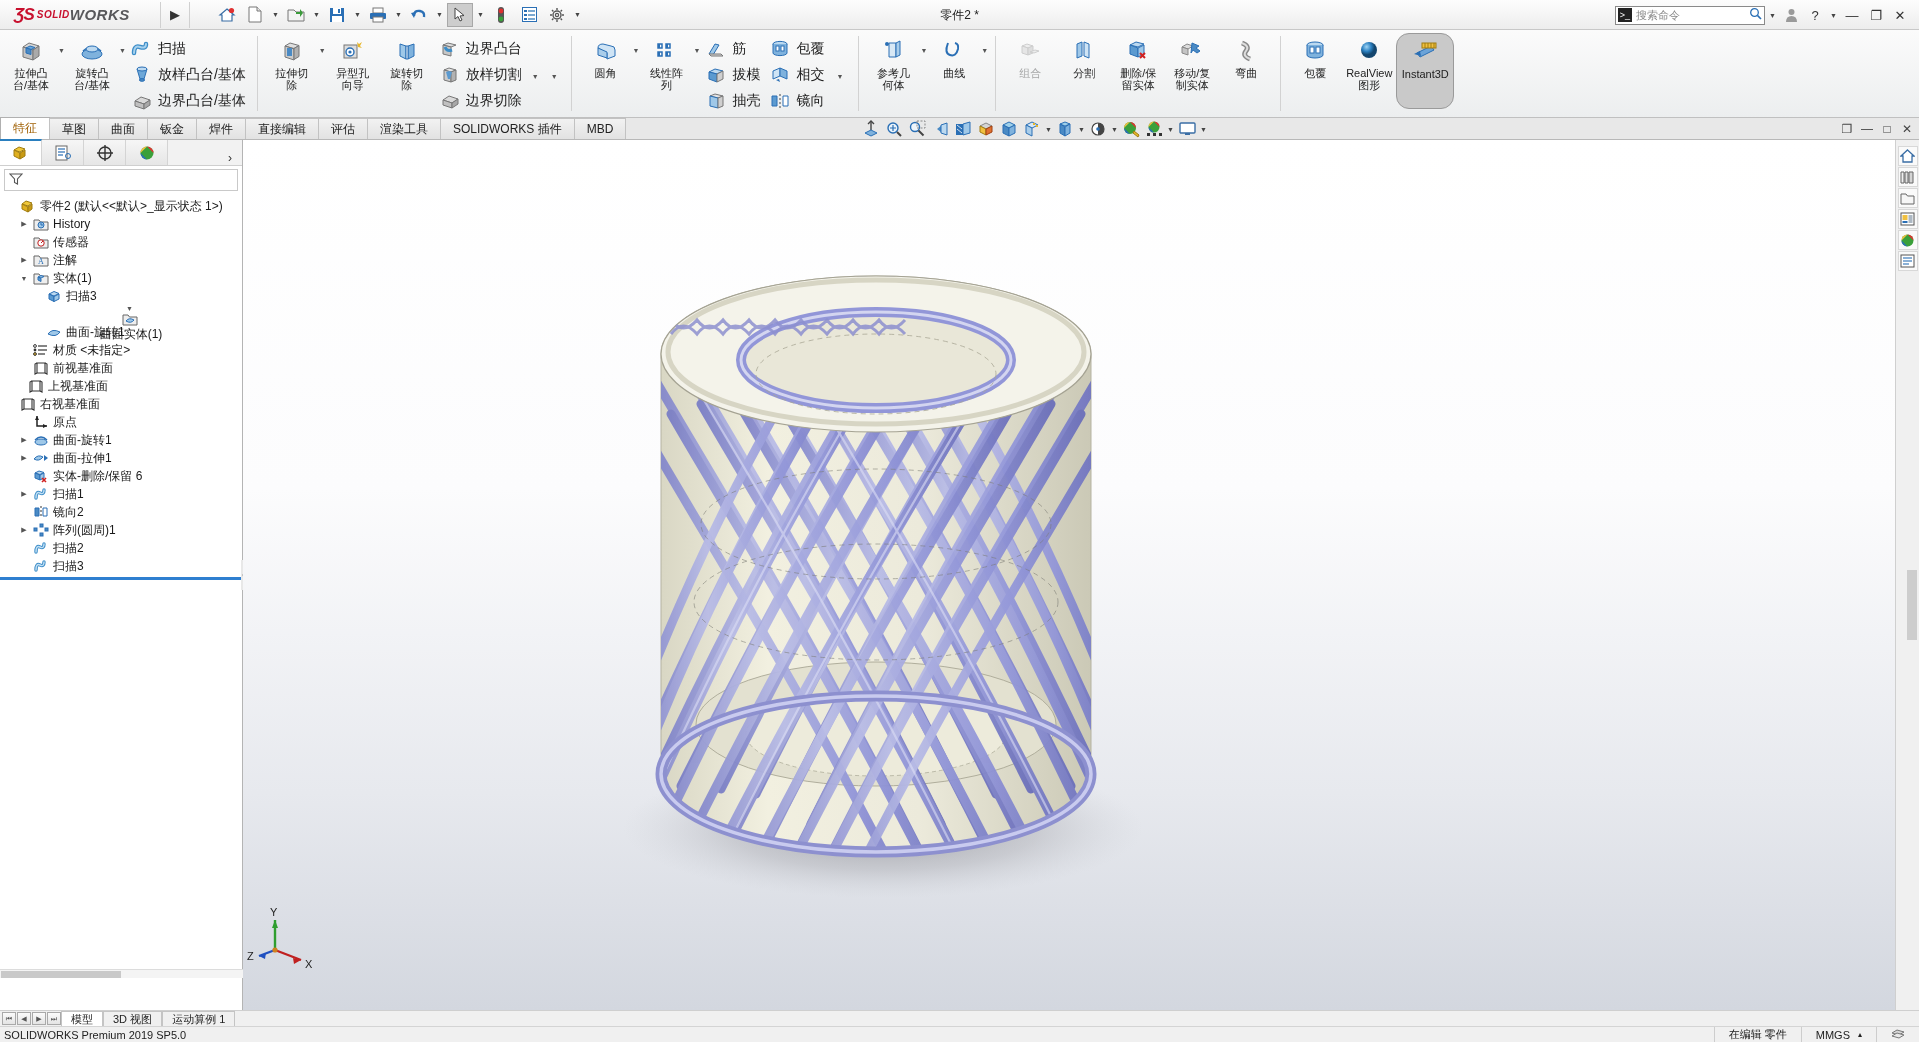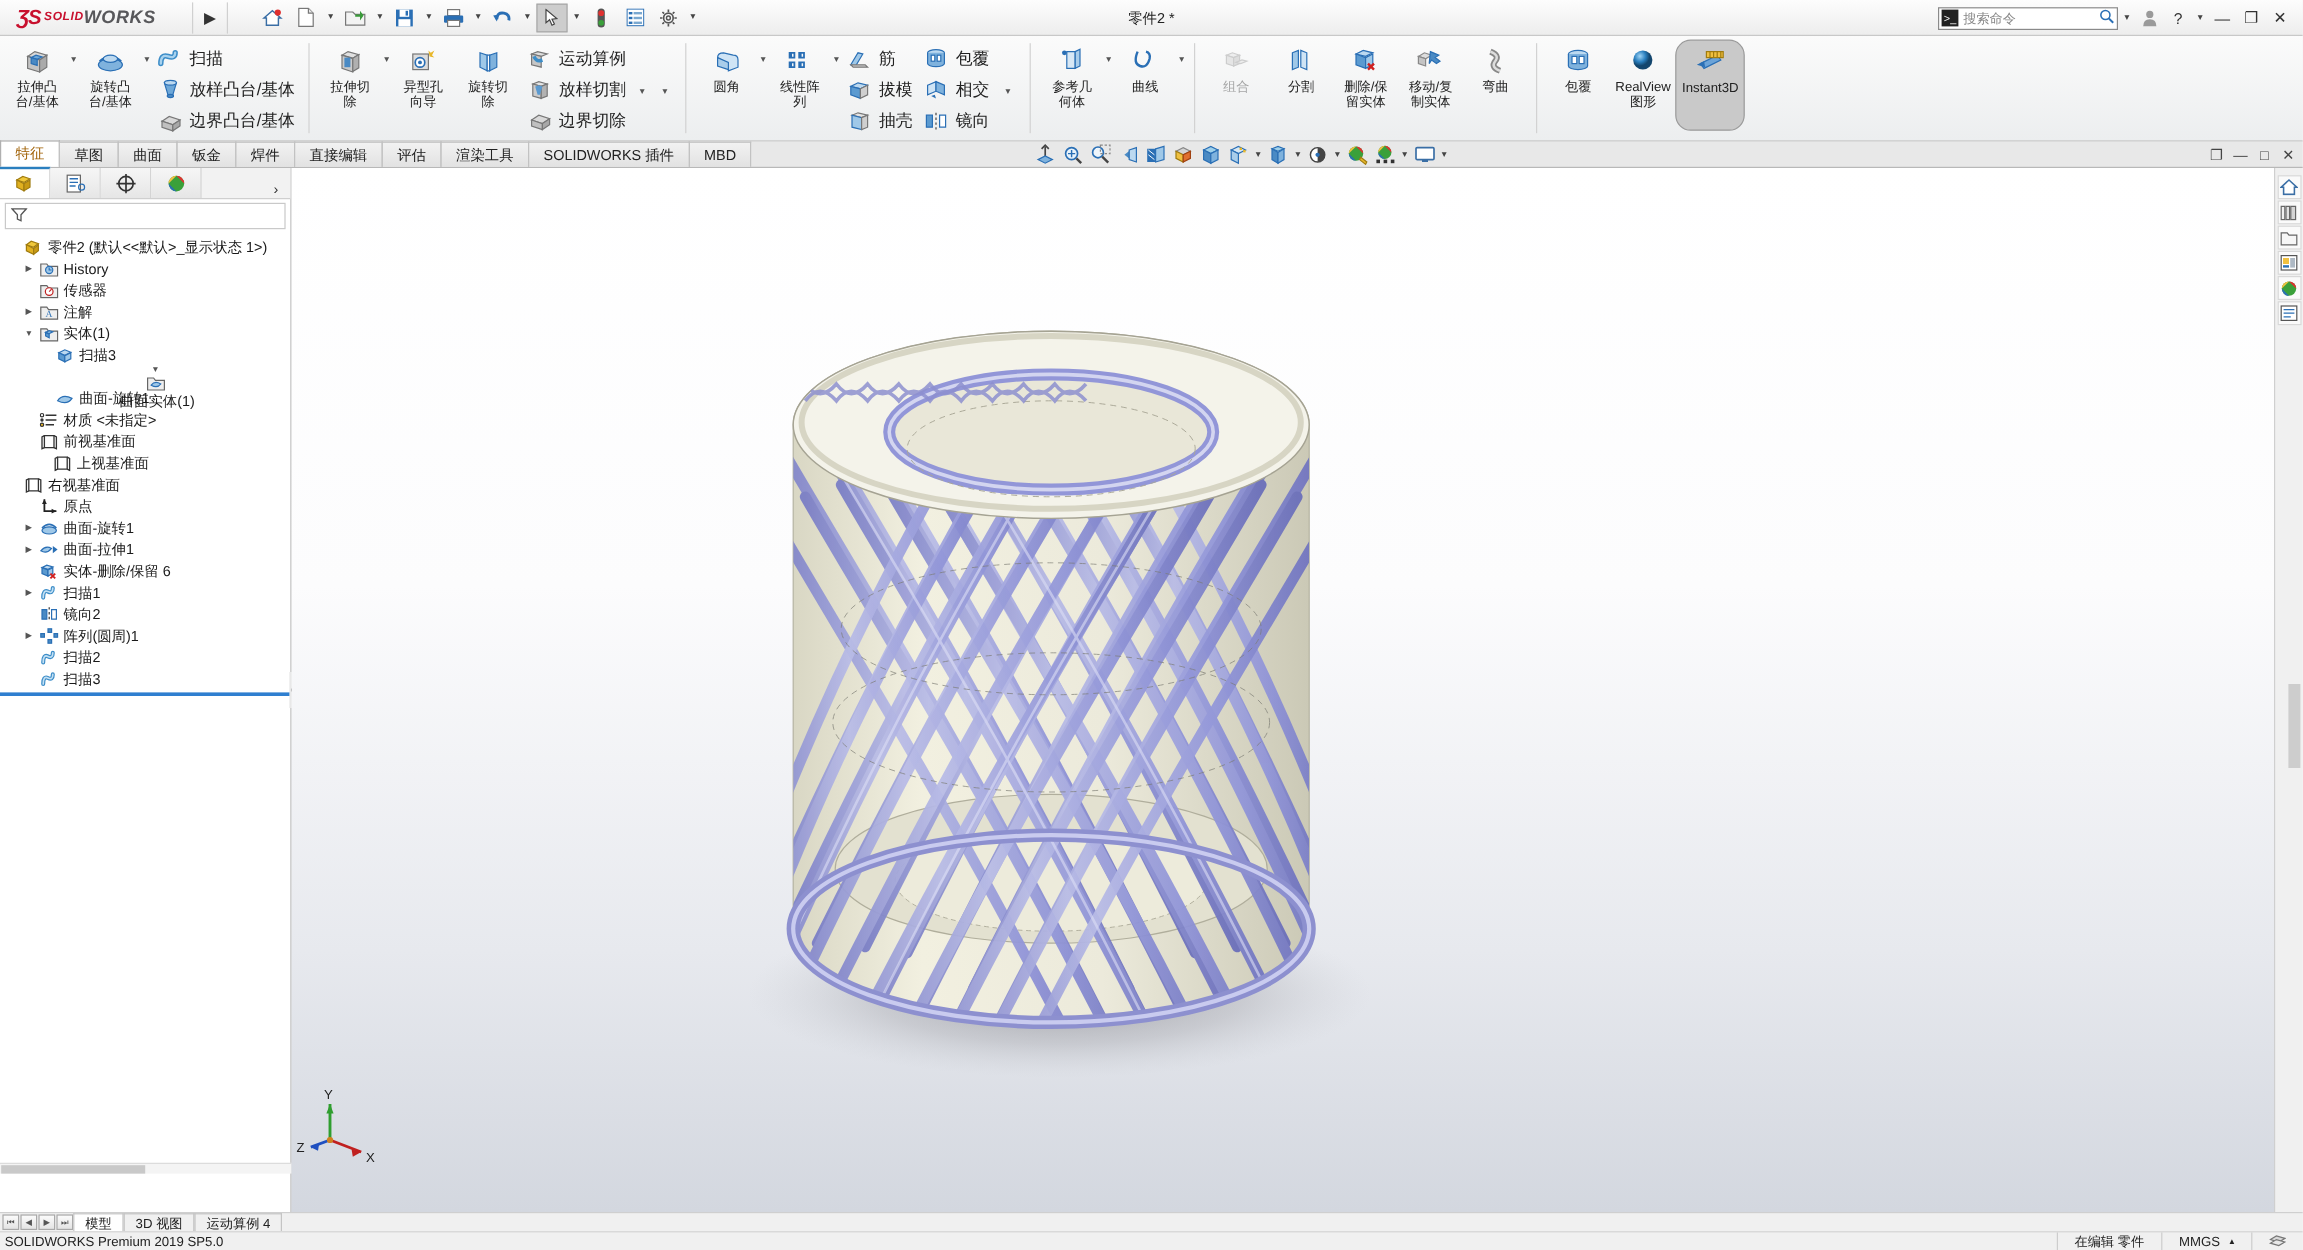--- a/index.html
+++ b/index.html
@@ -386,21 +386,21 @@
 
       <div class="small-col">
         <div class="small-btn">
           <span class="ico">
             <svg width="22" height="18" viewBox="0 0 22 18">
                 <path d="M4 5 l5-2 l8 2 l-5 2 z" fill="#ddd" stroke="#777"></path>
                 <path d="M4 5 v9 l8 2 v-9 z" fill="#c6c6c6" stroke="#777"></path>
                 <path d="M6 7 Q8 12 13 10" stroke="#3c8dc8" stroke-width="3" fill="none"></path>
               </svg>
           </span>
-          <span class="lbl">运动算例</span>
+          <span class="lbl">边界凸台</span>
         </div>
         <div class="small-btn">
           <span class="ico">
             <svg width="22" height="18" viewBox="0 0 22 18">
                 <path d="M5 4 l5-2 l7 2 l-5 2 z" fill="#e4e4e4" stroke="#777"></path>
                 <path d="M5 4 v10 l7 2 v-10 z" fill="#cbcbcb" stroke="#777"></path>
                 <path d="M12 6 l5-2 v10 l-5 2 z" fill="#b2b2b2" stroke="#777"></path>
                 <path d="M7 6 l3 -1 l3 1 l-2 7 h-2 z" fill="#5b9ad0"></path>
               </svg>
           </span>
@@ -929,21 +929,21 @@
             <span class="tw"></span>
             <span class="ticon">
               <svg width="16" height="14" viewBox="0 0 16 14">
                 <path d="M4 2 h8 v10 h-8 z" fill="none" stroke="#333" stroke-width="1.1"></path>
                 <path d="M4 2 l-2 1 v10 l2 -1" fill="none" stroke="#333" stroke-width="1.1"></path>
                 <path d="M12 2 l2 1 v10 l-2 -1" fill="none" stroke="#333" stroke-width="1.1"></path>
               </svg>
             </span>
             <span class="tlabel">前视基准面</span>
           </div>
-          <div class="trow" style="padding-left: 28px;">
+          <div class="trow" style="padding-left: 12px;">
             <span class="tw"></span>
             <span class="ticon">
               <svg width="16" height="14" viewBox="0 0 16 14">
                 <path d="M4 2 h8 v10 h-8 z" fill="none" stroke="#333" stroke-width="1.1"></path>
                 <path d="M4 2 l-2 1 v10 l2 -1" fill="none" stroke="#333" stroke-width="1.1"></path>
                 <path d="M12 2 l2 1 v10 l-2 -1" fill="none" stroke="#333" stroke-width="1.1"></path>
               </svg>
             </span>
             <span class="tlabel">上视基准面</span>
           </div>
@@ -1257,21 +1257,21 @@
 
   <div class="bottombar">
     <div class="navbtns">
       <div class="navbtn">⏮</div>
       <div class="navbtn">◀</div>
       <div class="navbtn">▶</div>
       <div class="navbtn">⏭</div>
     </div>
     <div class="btab active">模型</div>
     <div class="btab">3D 视图</div>
-    <div class="btab">运动算例 4</div>
+    <div class="btab">运动算例 1</div>
   </div>
 
   <div class="statusbar">
     <div class="sb-left">SOLIDWORKS Premium 2019 SP5.0</div>
     <div class="sb-right">
       <div class="sb-cell">在编辑 零件</div>
       <div class="sb-cell">
         <span>MMGS</span>
         <span style="margin-left:8px;font-size:8px">▴</span>
       </div>

